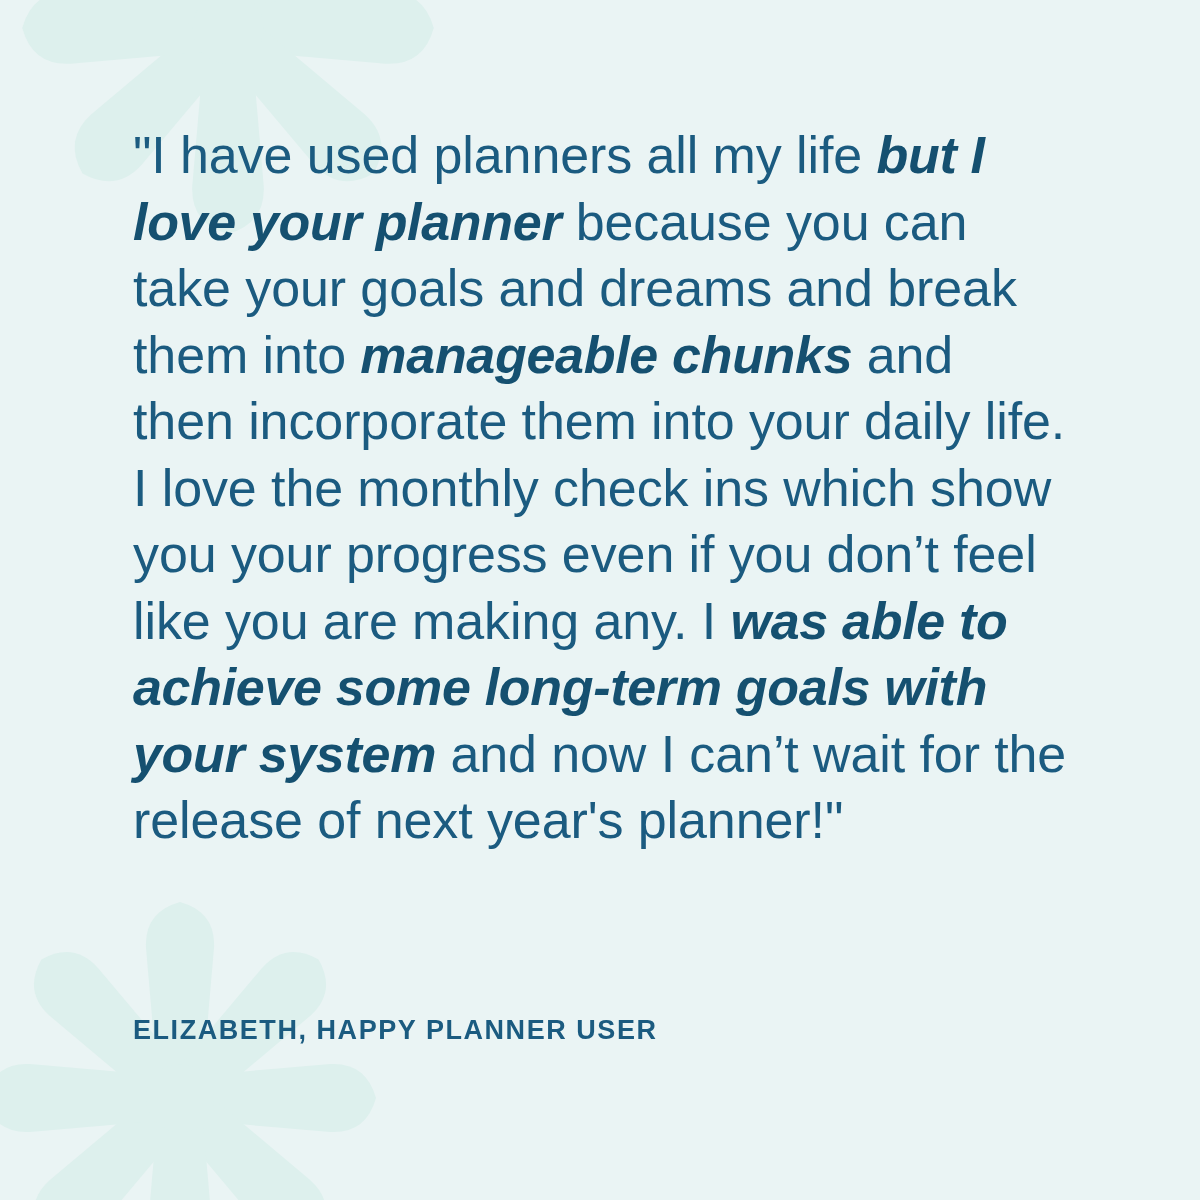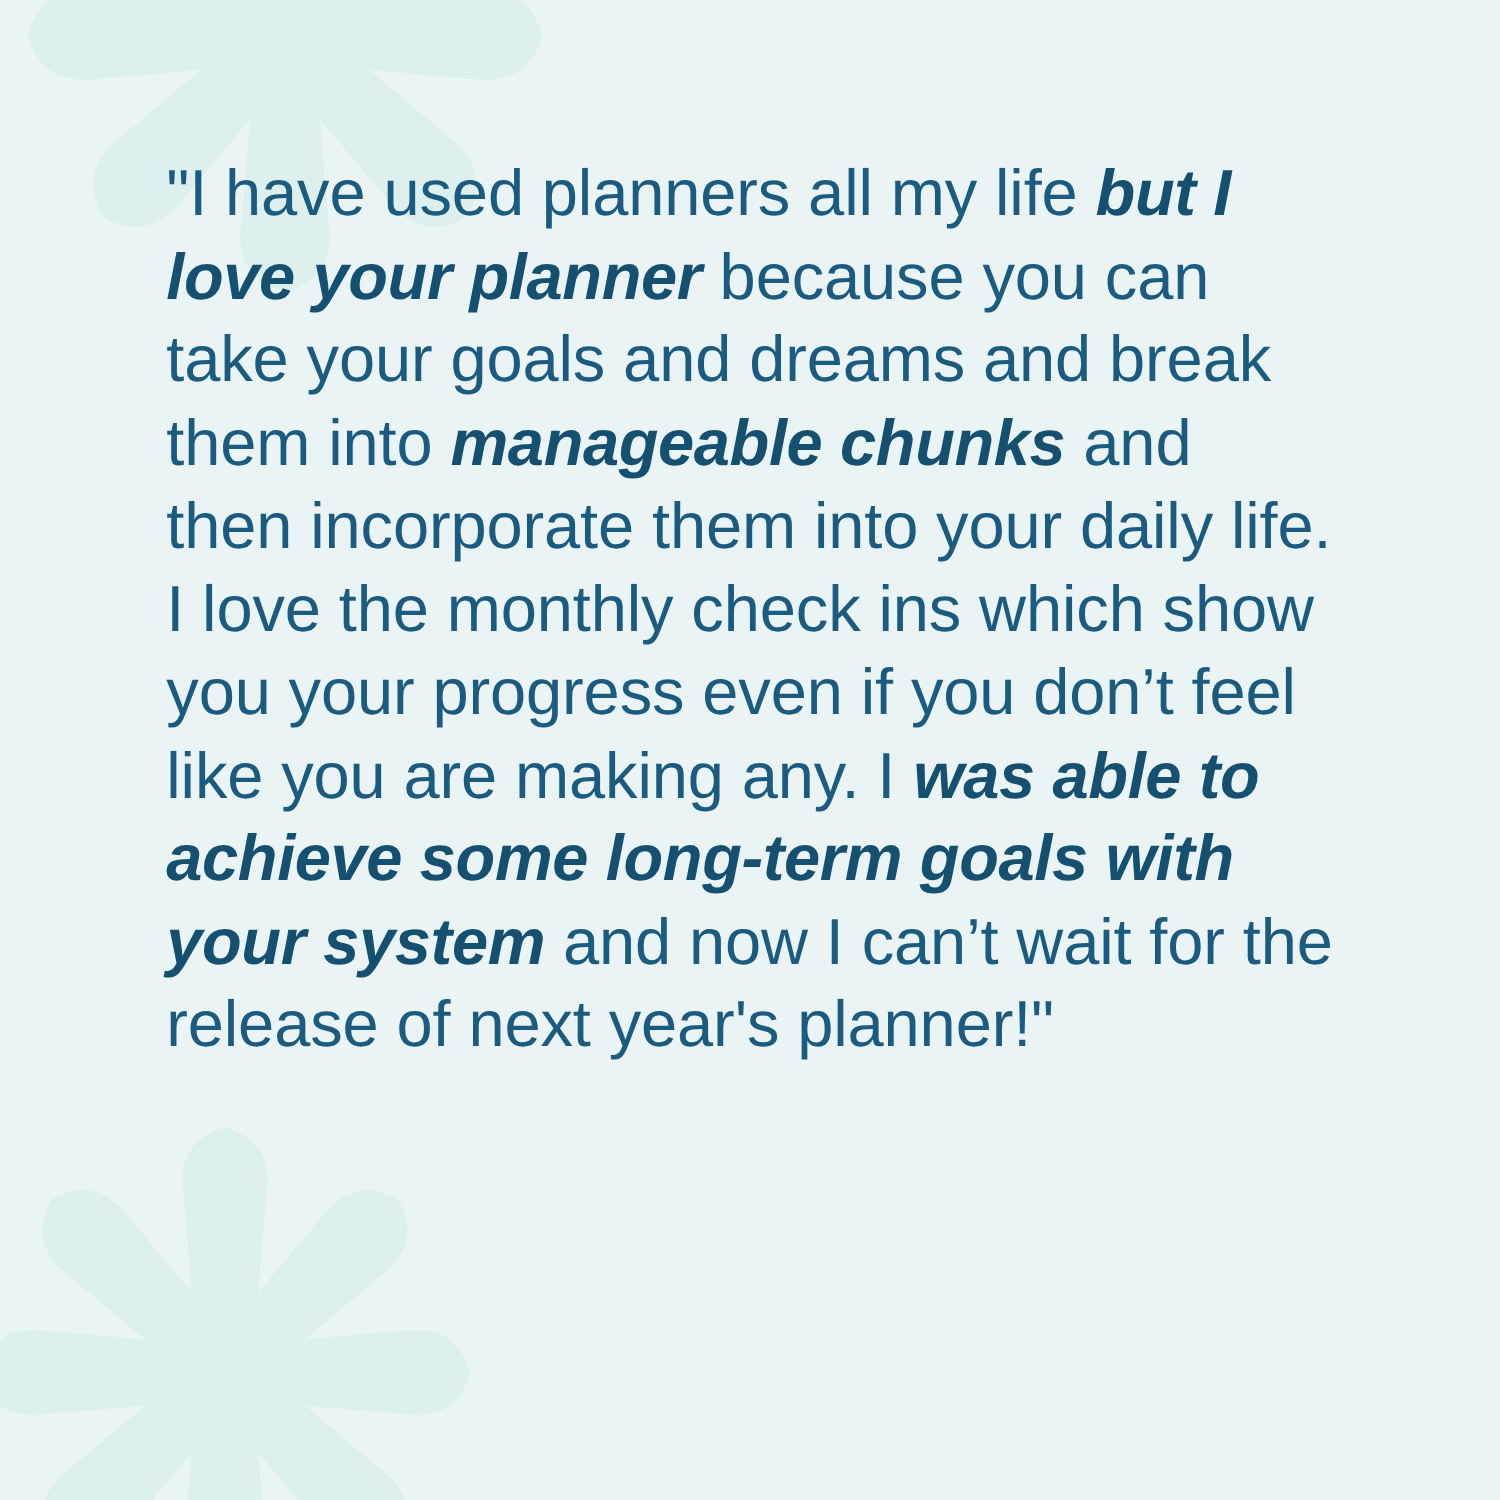--- a/index.html
+++ b/index.html
@@ -90,15 +90,16 @@
       <use href="#asterisk"></use>
     </g>
   </svg>
 
   <div class="content">
 
     <blockquote class="quote">
       <span>"I have used planners all my life </span><em>but I love your planner</em><span> because you can take your goals and dreams and break them into </span><em>manageable chunks</em><span> and then incorporate them into your daily life. I love the monthly check ins which show you your progress even if you don’t feel like you are making any. I </span><em>was able to achieve some long-term goals with your system</em><span> and now I can’t wait for the release of next year's planner!"</span>
     </blockquote>
 
+    <p class="attribution">ELIZABETH, HAPPY PLANNER USER</p>
 
   </div>
 </div>
 
 </body></html>

